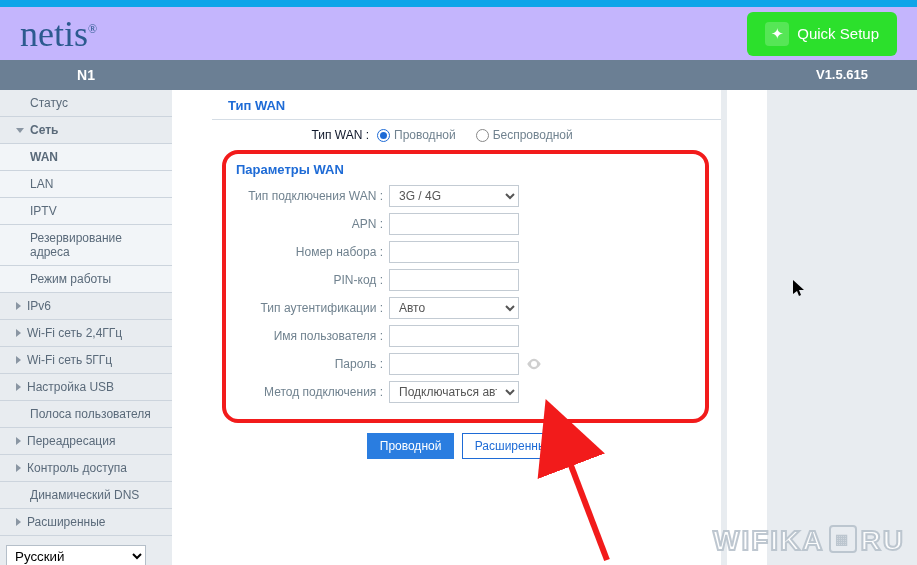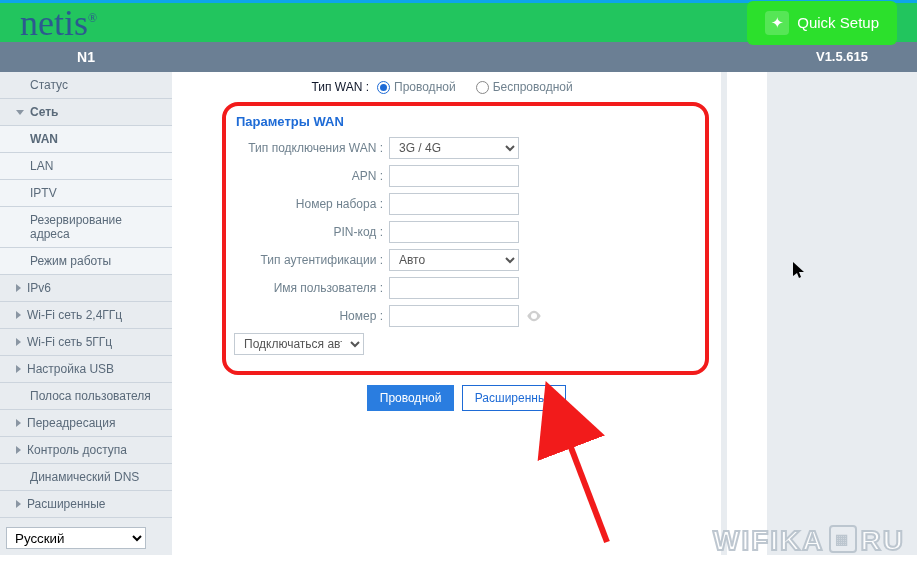--- a/index.html
+++ b/index.html
@@ -1,18 +1,18 @@
 <!DOCTYPE html>
 <html><head>
 <meta charset="utf-8">
 <style>
 * { box-sizing: border-box; margin: 0; padding: 0; }
 body { font-family: Arial, sans-serif; font-size: 12px; background: #fff; width: 917px; height: 565px; position: relative; overflow: hidden; }
 
-.topbar { height: 42px; background: #22c55e; display: flex; align-items: center; justify-content: space-between; padding: 0 20px; border-top: 3px solid #0ea5e9; }
+.topbar { height: 60px; background: #c4b5fd; display: flex; align-items: center; justify-content: space-between; padding: 0 20px; border-top: 7px solid #0ea5e9; }
 .logo { font-family: 'Times New Roman', serif; font-size: 36px; color: #2c5a8f; font-weight: 400; }
 .logo sup { font-size: 12px; vertical-align: super; }
 .quick-setup { background: #2ce02c; color: #fff; padding: 10px 18px; border-radius: 6px; font-size: 15px; display: flex; align-items: center; gap: 8px; cursor: pointer; }
 .quick-setup-icon { width: 24px; height: 24px; background: #fff3; border-radius: 4px; display:flex; align-items:center; justify-content:center; }
 
 .subbar { height: 30px; background: #6b7f94; display: flex; color: #fff; }
 .model { width: 172px; text-align: center; line-height: 30px; font-size: 14px; font-weight: bold; }
 .subbar-spacer { flex: 1; }
 .version { width: 150px; text-align: center; line-height: 30px; font-size: 13px; font-weight: bold; }
 
@@ -138,20 +138,21 @@
         <div class="sidebar-item indented"></div>
       </div>
     <div class="lang-select">
       <select>
         <option>Русский</option>
       </select>
     </div>
   </div>
 
   <div class="content">
+    <div class="section-title">Тип WAN</div>
     <div class="radio-row">
       <div class="radio-label-left">Тип WAN :</div>
       <div class="radio-group">
         <label class="radio-opt">
             <span class="radio-circle checked"></span>
             <span>Проводной</span>
           </label>
         <label class="radio-opt">
             <span class="radio-circle"></span>
             <span>Беспроводной</span>
@@ -180,29 +181,30 @@
         </div>
       <div class="form-row">
           <div class="form-label">Тип аутентификации :</div>
           <div class="form-field"><select><option>Авто</option></select></div>
         </div>
       <div class="form-row">
           <div class="form-label">Имя пользователя :</div>
           <div class="form-field"><input type="text" value="" style=""></div>
         </div>
       <div class="form-row">
-          <div class="form-label">Номер :</div>
+          <div class="form-label">Пароль :</div>
           <div class="form-field" style="display:flex;align-items:center">
             <input type="password" value="" style="">
             <svg class="eye-icon" viewBox="0 0 24 24">
               <path fill="#888" d="M12 5C7 5 3 12 3 12s4 7 9 7 9-7 9-7-4-7-9-7zm0 11a4 4 0 110-8 4 4 0 010 8z"></path>
             </svg>
           </div>
         </div>
       <div class="form-row">
+          <div class="form-label">Метод подключения :</div>
           <div class="form-field"><select><option>Подключаться автоматически</option></select></div>
         </div>
     </div>
 
     <div class="btn-row">
       <button class="btn primary">Проводной</button>
       <button class="btn">Расширенные</button>
     </div>
 
     <div class="arrow-annot">

